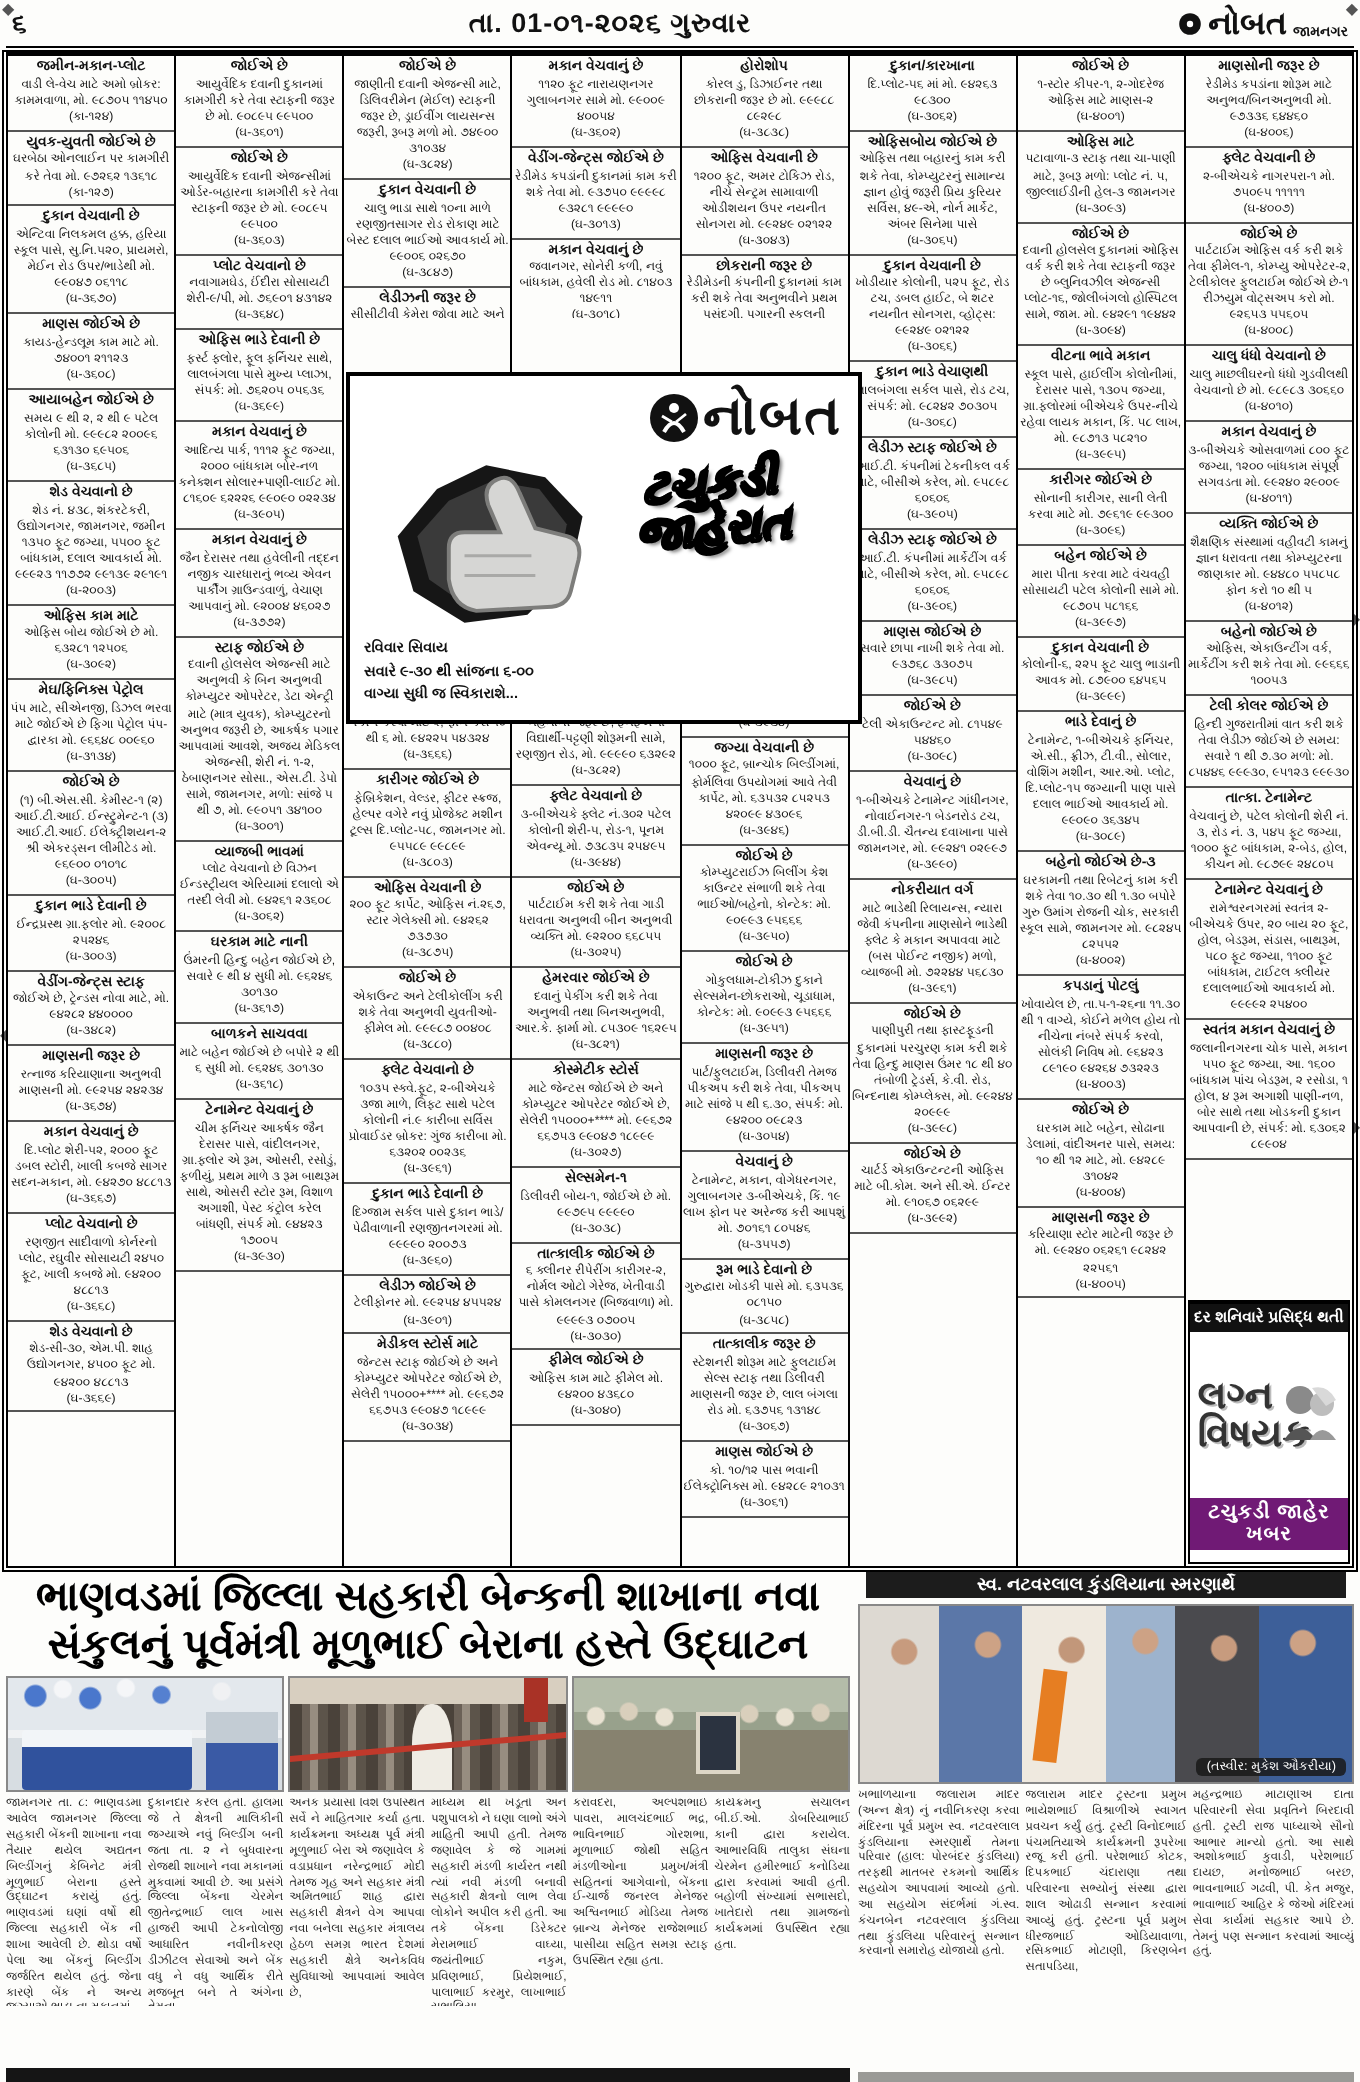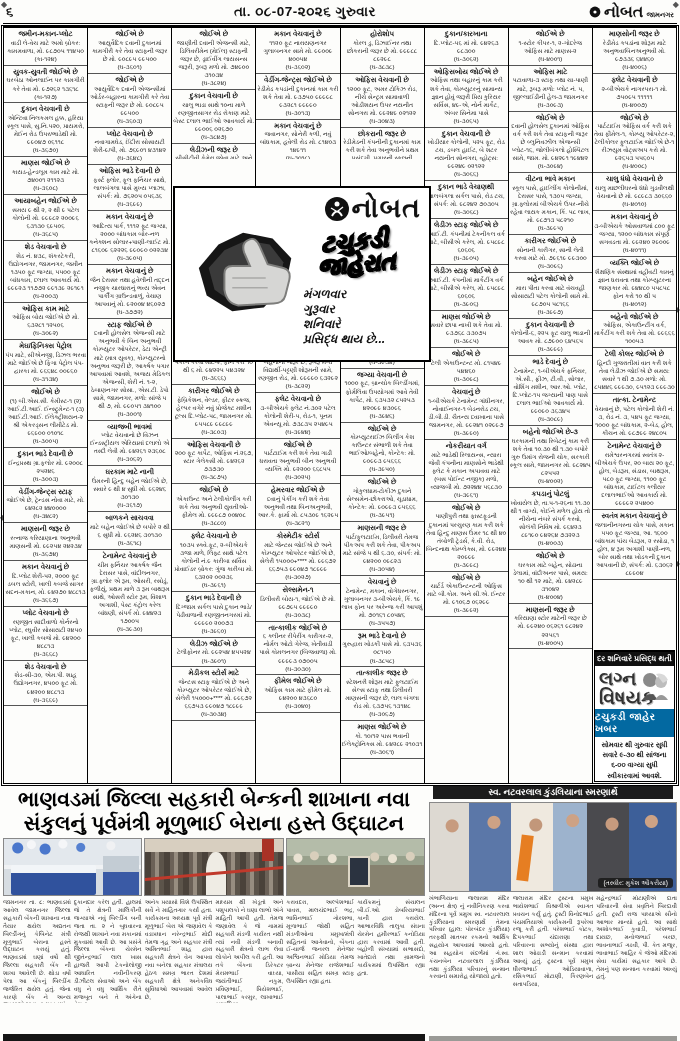--- a/index.html
+++ b/index.html
@@ -28,25 +28,25 @@
   
   .promo{position:absolute;left:169px;top:158px;width:254px;height:172px;background:#fff;border:2px solid #000;z-index:6;overflow:hidden;}
   .promo-tag{position:absolute;left:7px;top:9px;font-size:15.5px;font-weight:900;line-height:1.3;}
   .promo-logo{position:absolute;right:8px;top:5px;display:flex;align-items:center;gap:2px;}
   .promo-logo .ltxt{font-size:27px;font-weight:900;letter-spacing:1px;}
   .promo-script{position:absolute;right:6px;top:42px;width:135px;text-align:center;font-size:23px;font-weight:900;font-style:italic;line-height:1.02;color:#fff;-webkit-text-stroke:1.3px #000;text-shadow:1px 1px 0 #000,-1px 1px 0 #000,1px -1px 0 #000,2px 2px 2px #777;transform:rotate(-5deg);}
   .promo-days{position:absolute;left:128px;top:99px;font-size:12px;font-weight:bold;font-style:italic;line-height:1.25;}
   .promo-time{position:absolute;left:7px;bottom:7px;font-size:7.3px;font-weight:bold;line-height:1.6;}
   .promo-hand{position:absolute;left:14px;top:36px;width:118px;height:96px;}
   
-  .mbox{flex:0 0 auto;height:129px;border-top:2px solid #000;position:relative;background:#fff;display:flex;flex-direction:column;overflow:hidden;margin:0 1px 1px 1px;border-left:1px solid #000;border-right:1px solid #000;border-bottom:1px solid #000;}
+  .mbox{flex:0 0 auto;height:129px;border-top:2px solid #000;position:relative;background:#fff;display:flex;flex-direction:column;overflow:hidden;margin:0 1px 1px 1px;border-left:1px solid #000;border-right:1px solid #000;border-bottom:1px solid #000;gap:20px;}
   .mbox-head{background:#111;color:#fff;font-size:7.8px;font-weight:bold;text-align:center;padding:2px 0;}
   .mbox-title{position:relative;font-size:19px;font-weight:900;line-height:1.02;padding:3px 4px 1px;color:#333;text-shadow:1px 1px 0 #bbb;}
   .mbox-couple{position:absolute;right:2px;top:4px;}
-  .mbox-bar{background:#0369a1;color:#fff;font-size:10px;font-weight:900;text-align:left;padding:2px 0;letter-spacing:.5px;}
+  .mbox-bar{background:#701a75;color:#fff;font-size:10px;font-weight:900;text-align:center;padding:2px 0;letter-spacing:.5px;}
   .mbox-note{font-size:6.9px;font-weight:bold;text-align:center;padding:3px 2px;line-height:1.5;}
   
   .artL{position:absolute;left:3px;top:786px;width:422px;height:250px;overflow:hidden;}
   .artR{position:absolute;left:429px;top:786px;width:248px;height:306px;overflow:hidden;}
   .kick{background:#1c1c1c;color:#fff;font-weight:bold;text-align:center;padding:1px 0;}
   .artL .kick{font-size:10.5px;margin:0 22px;}
   .artR .kick{font-size:9px;margin:0 4px;}
   .hl{font-weight:900;text-align:center;line-height:1.18;color:#000;}
   .artL .hl{font-size:20.5px;margin-top:1px;}
   .artR .hl{font-size:13.5px;margin-top:2px;}
@@ -104,21 +104,21 @@
 <div class="page">
 
   <span class="orn" style="left:1px;top:1px">◆</span>
   <span class="orn" style="right:1px;top:1px">◆</span>
   <span class="orn" style="left:0;top:514px">◆</span>
   <span class="orn" style="right:0;top:306px">◆</span>
   <span class="orn" style="right:0;top:560px">◆</span>
 
   <div class="hdr">
     <div class="pgno">૬</div>
-    <div class="date">તા. ૦૮-07-૨૦૨૬ ગુરુવાર</div>
+    <div class="date">તા. 01-૦૧-૨૦૨૬ ગુરુવાર</div>
     <div class="mast">
       <svg width="12" height="12" viewBox="0 0 12 12">
           <circle cx="6" cy="6" r="5.4" fill="#111"></circle>
           <circle cx="6" cy="6" r="1.6" fill="#fff"></circle>
         </svg>
       <span>નોબત</span>
       <span class="sub">જામનગર</span>
     </div>
   </div>
   <div class="dbl"></div>
@@ -668,25 +668,24 @@
           <circle cx="13" cy="8" r="2.5" fill="#fff"></circle>
           <path d="M8 20 Q13 11 18 20" stroke="#fff" stroke-width="2" fill="none"></path>
           <path d="M7 12 L12 15 M19 11 L14 15" stroke="#fff" stroke-width="1.4"></path>
         </svg>
         <span class="ltxt">નોબત</span>
       </div>
       <div class="promo-script">
         <span>ટચુકડી</span><br>
         <span>જાહેરાત</span>
       </div>
-      <div class="promo-days">
-        <span>મંગળવાર</span><br>
-        <span>ગુરૂવાર</span><br>
-        <span>શનિવારે</span><br>
-        <span>પ્રસિદ્ધ થાય છે...</span>
+      <div class="promo-time">
+        <span>રવિવાર સિવાય</span><br>
+        <span>સવારે ૯-૩૦ થી સાંજના ૬-૦૦</span><br>
+        <span>વાગ્યા સુધી જ સ્વિકારાશે...</span>
       </div>
       <svg class="promo-hand" viewBox="0 0 120 96">
         <polygon points="30,20 55,8 85,14 104,34 98,62 76,84 44,88 18,72 10,44" fill="#161616"></polygon>
         <polygon points="36,26 58,16 82,20 96,38 92,60 72,78 46,80 26,66 20,44" fill="#3a3a3a"></polygon>
         <path d="M50 82 Q38 80 36 66 L36 50 Q36 42 44 42 L62 42 L56 28 Q53 18 61 15 Q68 12 72 22 L80 40 L96 44 Q104 46 102 56 L98 72 Q96 80 86 80 Z" fill="#d6d6d4" stroke="#7d7d7b" stroke-width="2"></path>
         <path d="M44 54 L78 54 M44 64 L80 64" stroke="#a9a9a7" stroke-width="1.5" fill="none"></path>
       </svg>
     </div>
   </div>
 

